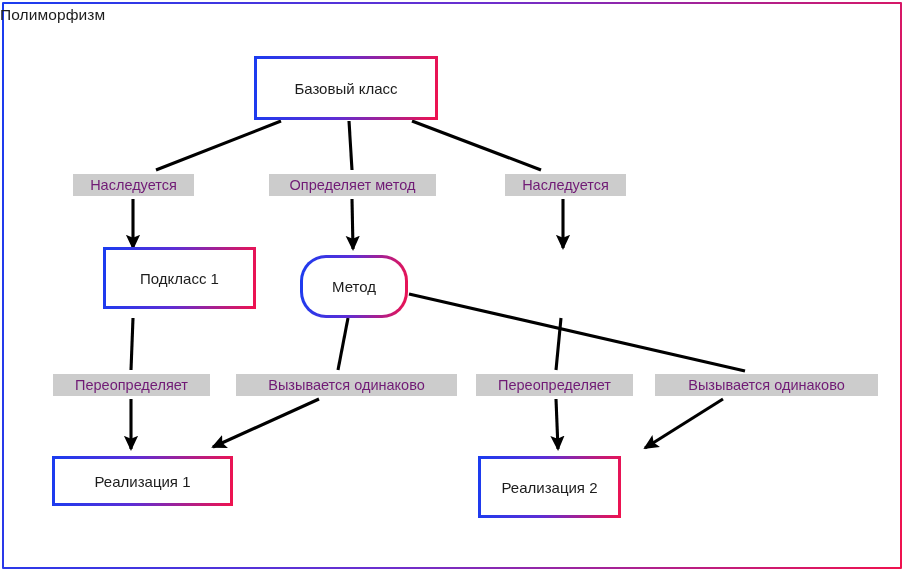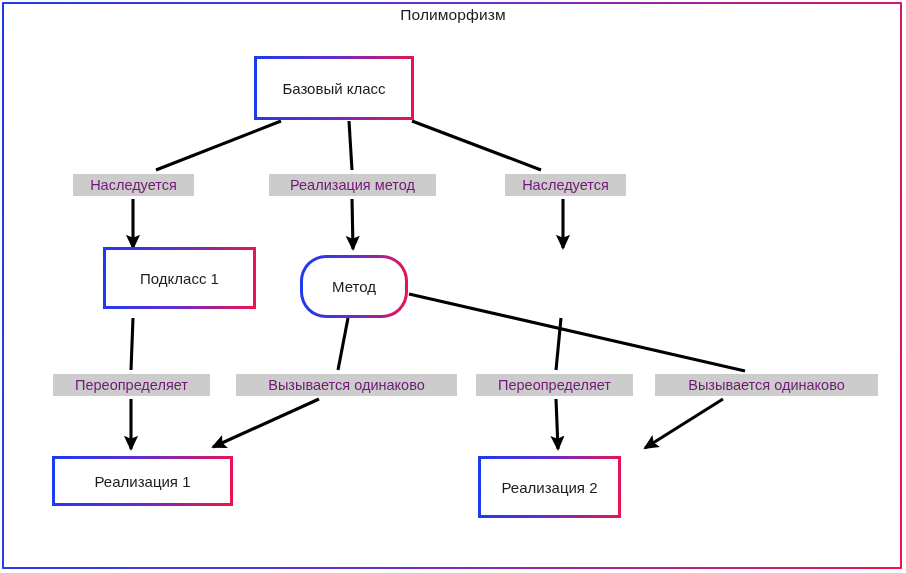--- a/index.html
+++ b/index.html
@@ -30,21 +30,21 @@
     background:
       linear-gradient(#ffffff, #ffffff) padding-box,
       linear-gradient(100deg, #1a3cf0 0%, #6b2fcf 48%, #f0124e 100%) border-box;
   }
   
   #diagram-title {
     position: absolute;
     left: 0;
     top: 6px;
     width: 906px;
-    text-align: center;
+    text-align: left;
     font-size: 15.5px;
     color: #1c1c1c;
     letter-spacing: 0.1px;
   }
   
   .node {
     position: absolute;
     box-sizing: border-box;
     border: 3px solid transparent;
     background:
@@ -121,21 +121,21 @@
       <line x1="561" y1="318" x2="556" y2="370"></line>
 
       <line x1="556" y1="399" x2="558" y2="449" marker-end="url(#arrow)"></line>
 
       <line x1="409" y1="294" x2="745" y2="371"></line>
 
       <line x1="723" y1="399" x2="645" y2="448" marker-end="url(#arrow)"></line>
     </g>
   </svg>
 
-  <div class="node" style="left:254px; top:56px; width:160px; height:64px;">
+  <div class="node" style="left:254px; top:56px; width:184px; height:64px;">
     <span>Базовый класс</span>
   </div>
 
   <div class="node" style="left:57px; top:247px; width:153px; height:62px;margin-left:46px;">
     <span>Подкласс 1</span>
   </div>
 
   <div class="node" style="left:300px; top:255px; width:108px; height:63px;border-radius:26px;">
     <span>Метод</span>
   </div>
@@ -144,21 +144,21 @@
   <div class="node" style="left:52px; top:456px; width:181px; height:50px;">
     <span>Реализация 1</span>
   </div>
 
   <div class="node" style="left:478px; top:456px; width:143px; height:62px;">
     <span>Реализация 2</span>
   </div>
 
   <div class="edge-label" style="left:73px; top:174px; width:121px;">Наследуется</div>
 
-  <div class="edge-label" style="left:269px; top:174px; width:167px;">Реализация метод</div>
+  <div class="edge-label" style="left:269px; top:174px; width:167px;">Определяет метод</div>
 
   <div class="edge-label" style="left:505px; top:174px; width:121px;">Наследуется</div>
 
   <div class="edge-label" style="left:53px; top:374px; width:157px;">Переопределяет</div>
 
   <div class="edge-label" style="left:236px; top:374px; width:221px;">Вызывается одинаково</div>
 
   <div class="edge-label" style="left:476px; top:374px; width:157px;">Переопределяет</div>
 
   <div class="edge-label" style="left:655px; top:374px; width:223px;">Вызывается одинаково</div>

